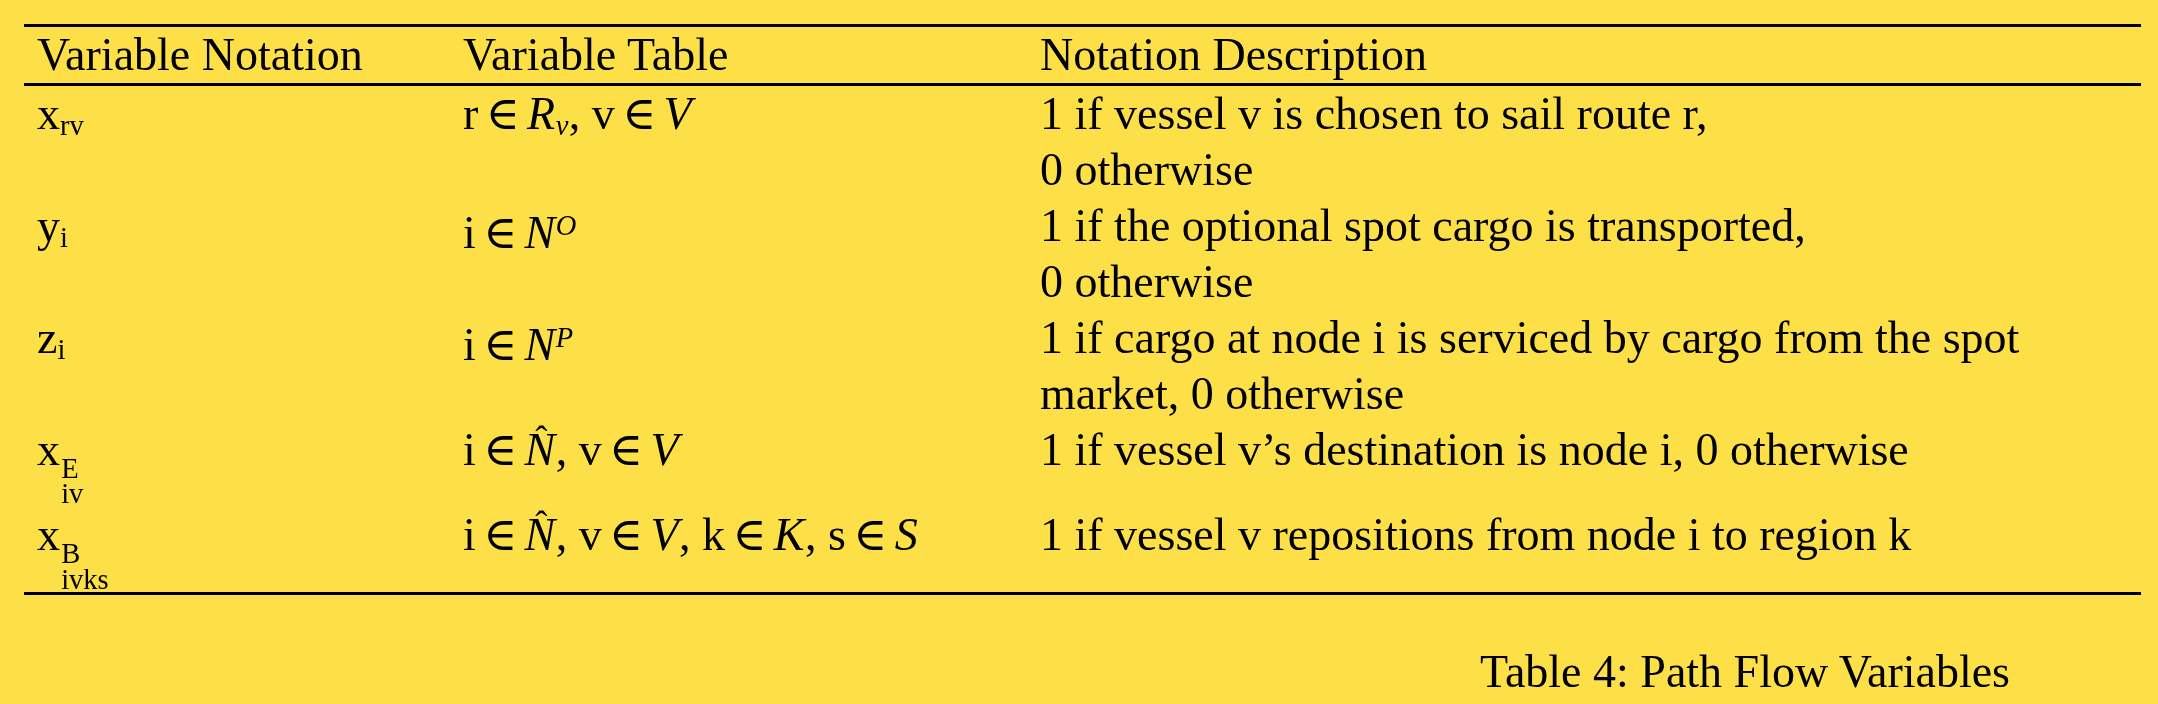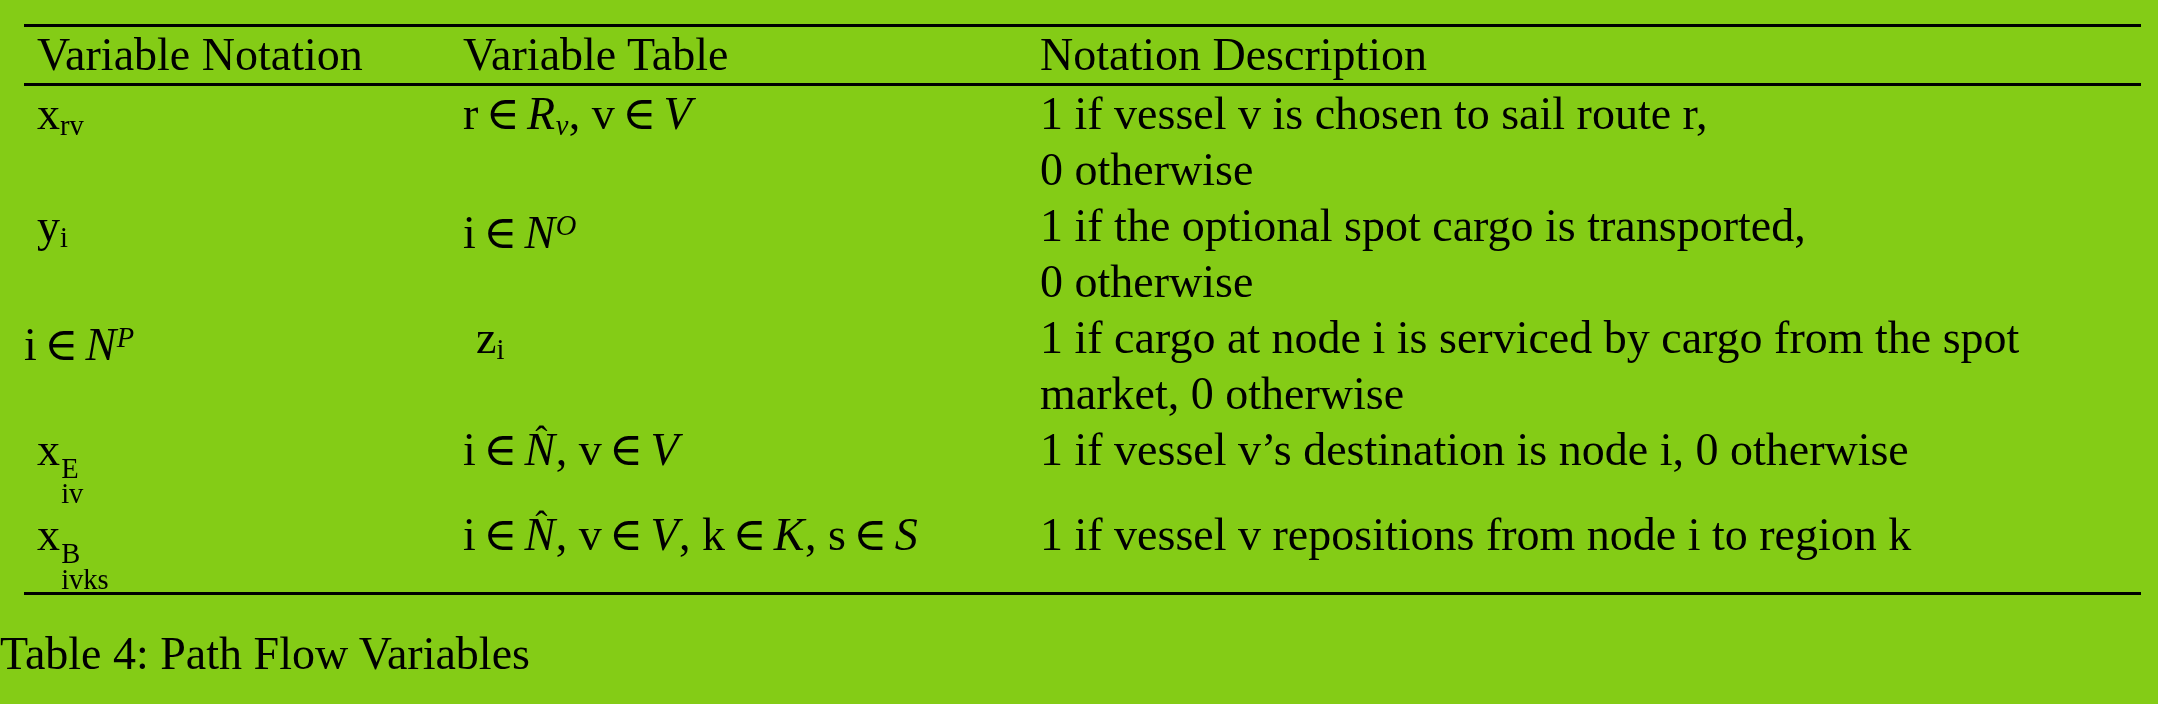--- a/index.html
+++ b/index.html
@@ -1,19 +1,19 @@
 <!DOCTYPE html>
 <html><head>
 <meta charset="utf-8">
 <style>
   html,body{margin:0;padding:0;background:#ffffff;}
   .page{
     position:relative;
     width:2158px;height:704px;
-    background:#84cc16;color:#000000;
+    background:#fde047;color:#000000;
     font-family:"Liberation Serif","DejaVu Serif",serif;
     font-size:46px;
     overflow:hidden;
   }
   .vartable{
     position:absolute;left:24px;top:24px;width:2117px;
     border-top:3px solid #000;
     border-bottom:3px solid #000;
   }
   .thead{
@@ -35,22 +35,22 @@
     display:inline-flex;flex-direction:column;align-items:flex-start;
     font-size:0.62em;line-height:0.9;vertical-align:-0.45em;
     margin-left:0.04em;
   }
   .hat-wrap{position:relative;display:inline-block;}
   .hat-mark{
     position:absolute;left:55%;top:-0.30em;transform:translateX(-50%);
     font-size:0.8em;font-style:normal;
   }
   .caption{
-    position:absolute;left:0;top:626px;width:2010px;
-    text-align:left;line-height:56px;
+    position:absolute;left:0;top:644px;width:2010px;
+    text-align:right;line-height:56px;
   }
 </style>
 </head>
 <body>
 
 <div class="page">
   <div class="vartable">
     <div class="thead">
       <div class="cell c1">Variable Notation</div>
       <div class="cell">Variable Table</div>
@@ -67,22 +67,22 @@
         </div>
         <div class="trow">
           <div class="cell c1"><span class="tok-var"><span class="base">y</span><span class="sub">i</span></span></div>
           <div class="cell"><span class="tok-var"><span class="base">i</span></span><span class="tok-rel"><span class="base">∈</span></span><span class="tok-cal"><span class="base">N</span><span class="sup">O</span></span></div>
           <div class="cell">
             <div class="line"><span class="tok-text"><span class="base">1 if the optional spot cargo is transported,</span></span></div>
             <div class="line"><span class="tok-text"><span class="base">0 otherwise</span></span></div>
           </div>
         </div>
         <div class="trow">
+          <div class="cell c1"><span class="tok-var"><span class="base">z</span><span class="sub">i</span></span></div>
           <div class="cell"><span class="tok-var"><span class="base">i</span></span><span class="tok-rel"><span class="base">∈</span></span><span class="tok-cal"><span class="base">N</span><span class="sup">P</span></span></div>
-          <div class="cell c1"><span class="tok-var"><span class="base">z</span><span class="sub">i</span></span></div>
           <div class="cell">
             <div class="line"><span class="tok-text"><span class="base">1 if cargo at node </span></span><span class="tok-var"><span class="base">i</span></span><span class="tok-text"><span class="base"> is serviced by cargo from the spot</span></span></div>
             <div class="line"><span class="tok-text"><span class="base">market, 0 otherwise</span></span></div>
           </div>
         </div>
         <div class="trow">
           <div class="cell c1"><span class="tok-var"><span class="base">x</span><span class="stack">
                 <span class="st-sup">E</span>
                 <span class="st-sub">iv</span>
               </span></span></div>

